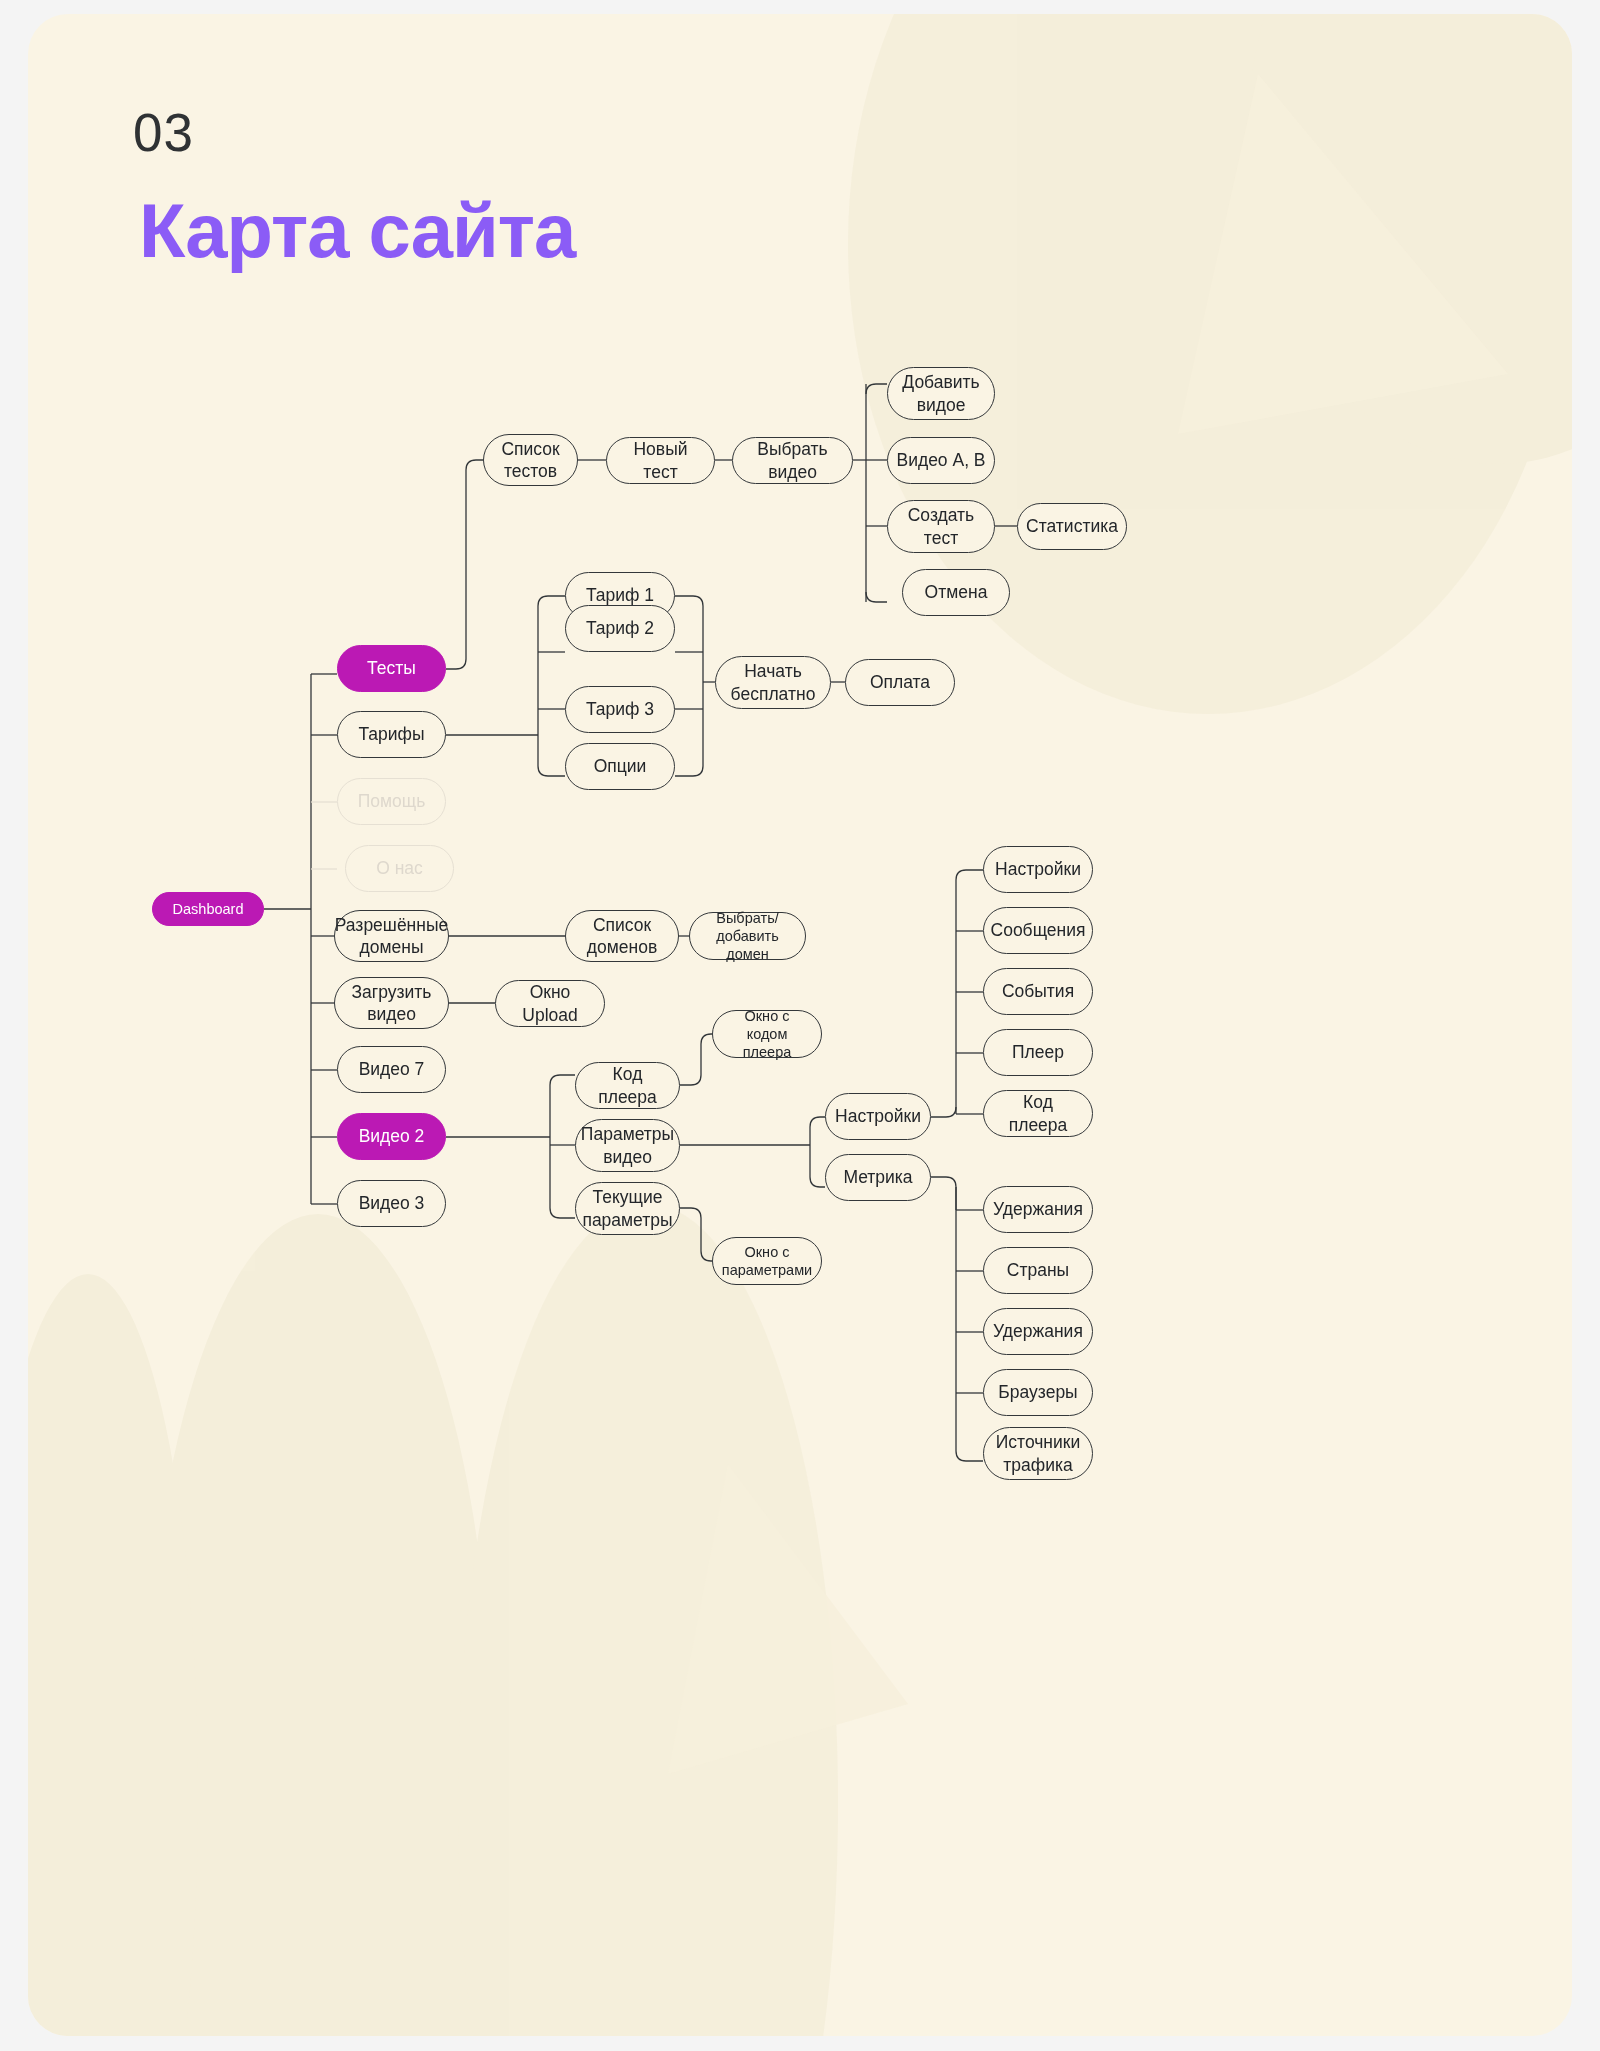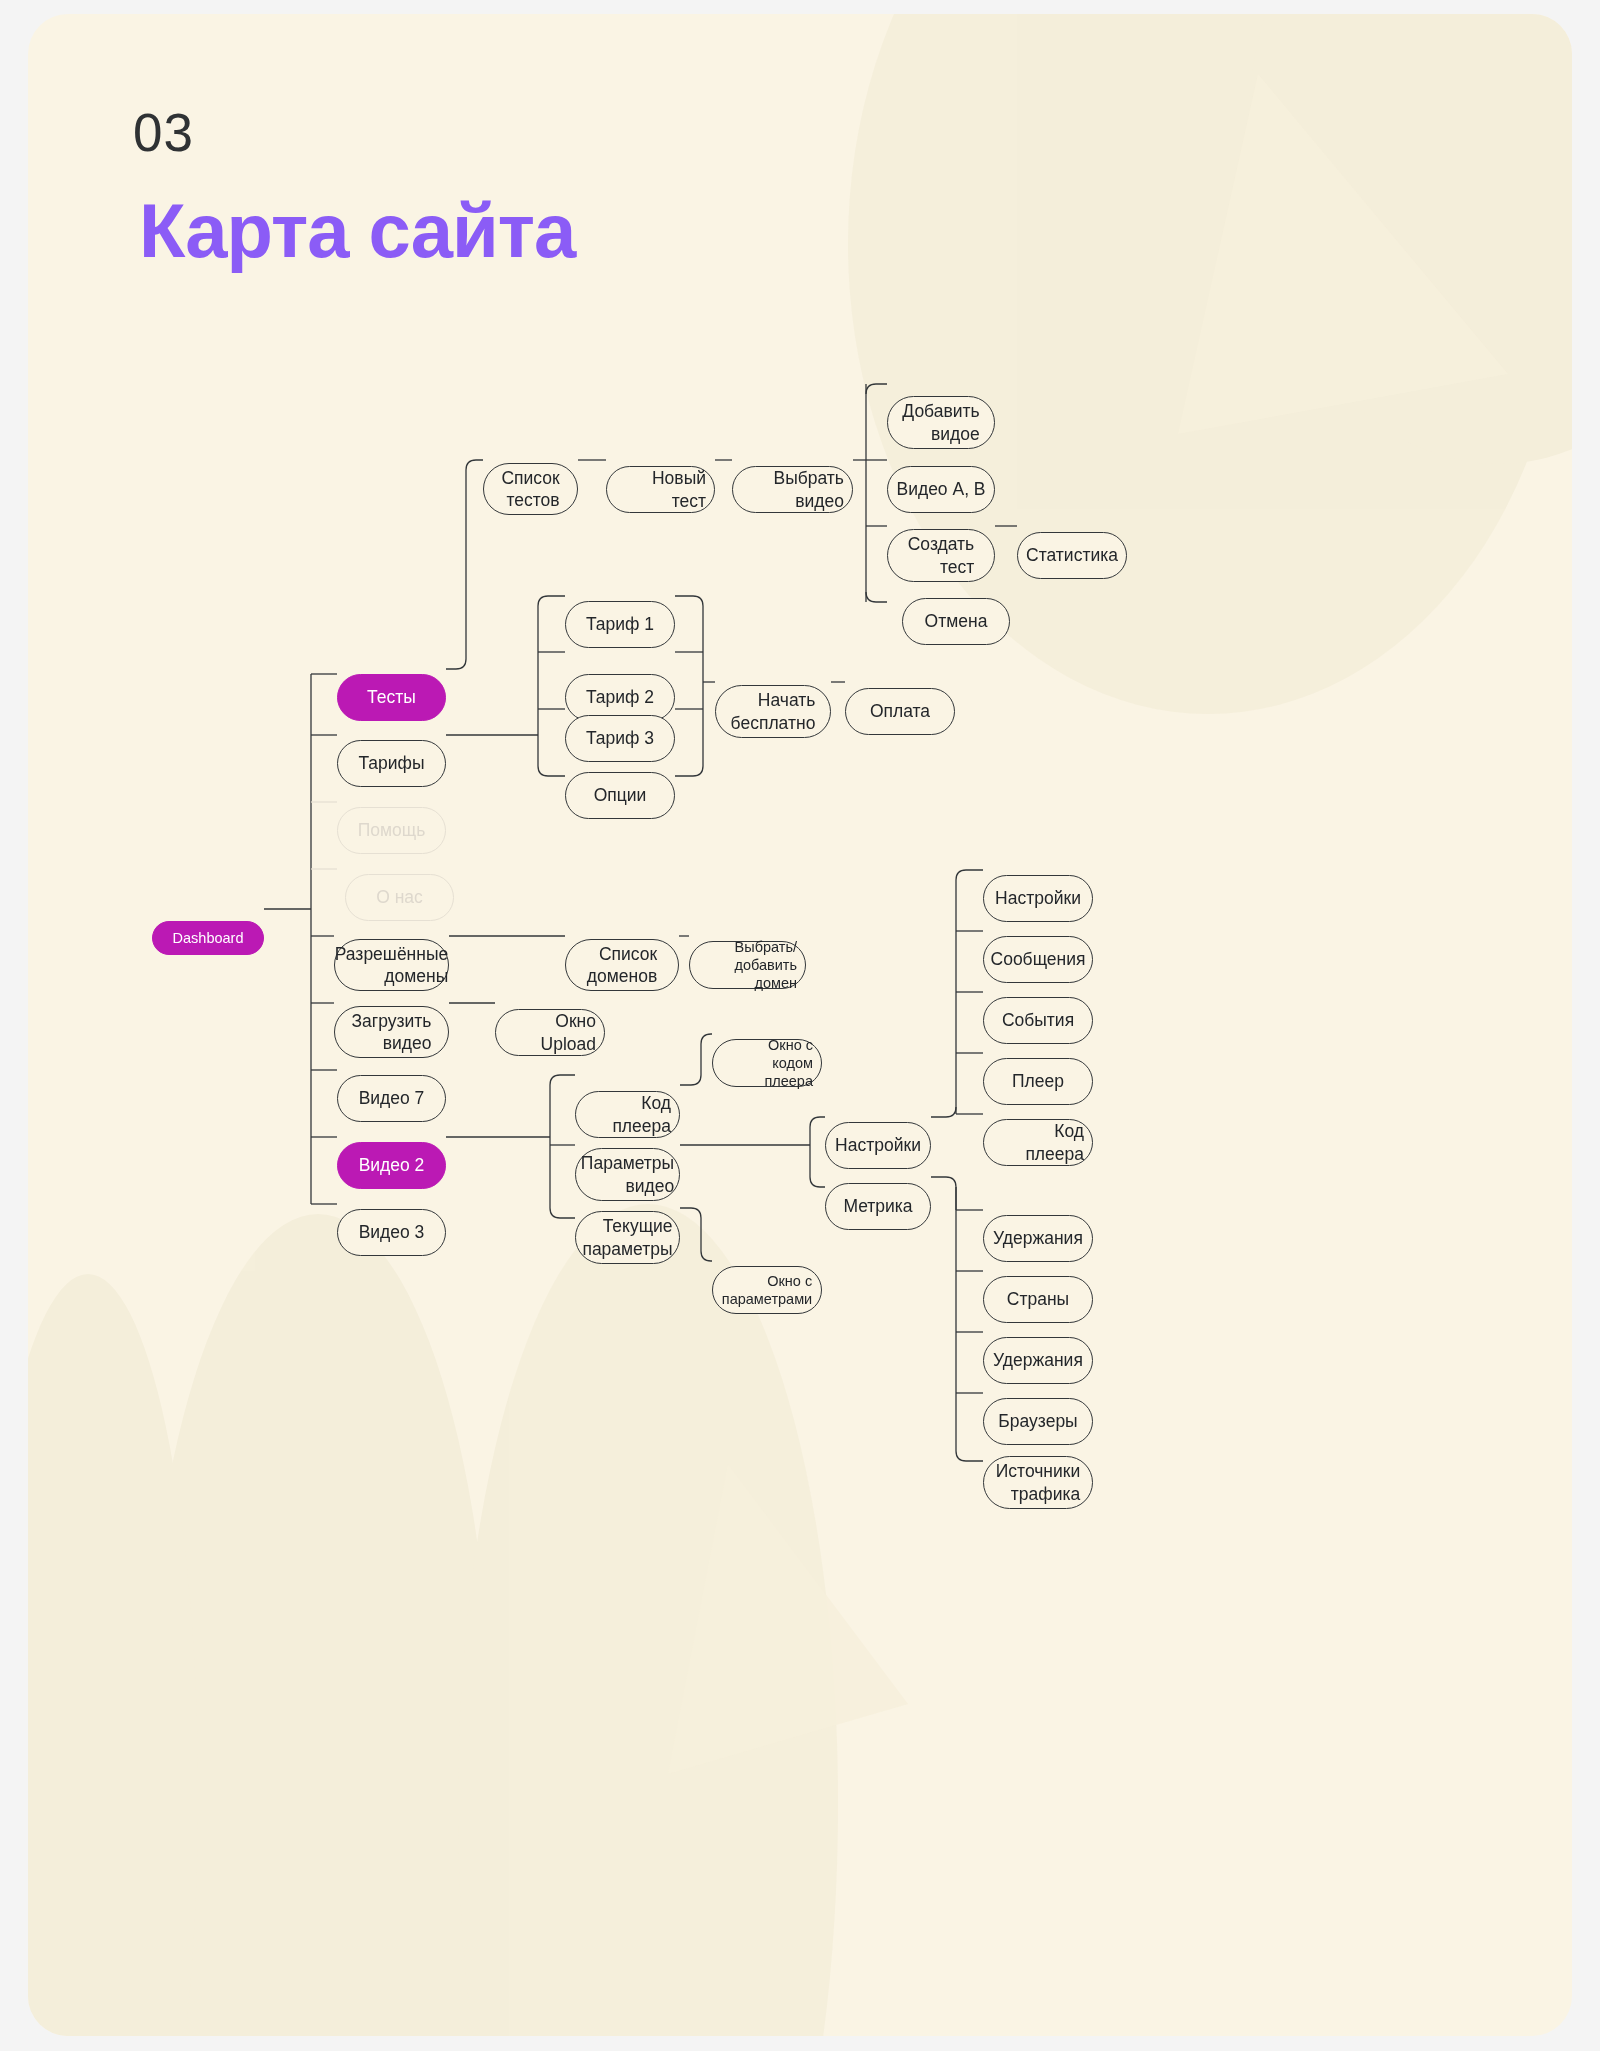--- a/index.html
+++ b/index.html
@@ -64,30 +64,29 @@
     left: 0;
     top: 0;
   }
 
   .node {
     position: absolute;
     box-sizing: border-box;
     display: flex;
     align-items: center;
     justify-content: center;
-    text-align: right;
+    text-align: center;
     border: 1.3px solid #33373a;
     border-radius: 40px;
     background: #faf4e4;
     color: #23262a;
     font-size: 17.5px;
     line-height: 1.26;
     padding: 4px 8px;
     white-space: pre-line;
-    margin-top: 29px;
   }
   .node.sm { font-size: 14.5px; }
   .node.accent {
     background: #bb19b4;
     border-color: #bb19b4;
     color: #ffffff;
   }
   .node.muted {
     border-color: #e6e0d3;
     color: #ded8cd;
@@ -220,21 +219,21 @@
         <div class="node" style="left: 578px; top: 423px; width: 109px; height: 47px;">Новый тест</div>
         <div class="node" style="left: 704px; top: 423px; width: 121px; height: 47px;">Выбрать видео</div>
         <div class="node" style="left: 859px; top: 353px; width: 108px; height: 53px;">Добавить
 видое</div>
         <div class="node" style="left: 859px; top: 423px; width: 108px; height: 47px;">Видео A, B</div>
         <div class="node" style="left: 859px; top: 486px; width: 108px; height: 53px;">Создать
 тест</div>
         <div class="node" style="left: 989px; top: 489px; width: 110px; height: 47px;">Статистика</div>
         <div class="node" style="left: 874px; top: 555px; width: 108px; height: 47px;">Отмена</div>
         <div class="node" style="left: 537px; top: 558px; width: 110px; height: 47px;">Тариф 1</div>
-        <div class="node" style="left: 537px; top: 631px; width: 110px; height: 47px;">Тариф 2</div>
+        <div class="node" style="left: 537px; top: 591px; width: 110px; height: 47px;">Тариф 2</div>
         <div class="node" style="left: 537px; top: 672px; width: 110px; height: 47px;">Тариф 3</div>
         <div class="node" style="left: 537px; top: 729px; width: 110px; height: 47px;">Опции</div>
         <div class="node" style="left: 687px; top: 642px; width: 116px; height: 53px;">Начать
 бесплатно</div>
         <div class="node" style="left: 817px; top: 645px; width: 110px; height: 47px;">Оплата</div>
         <div class="node" style="left: 537px; top: 896px; width: 114px; height: 52px;">Список
 доменов</div>
         <div class="node sm" style="left: 661px; top: 898px; width: 117px; height: 48px;">Выбрать/
 добавить домен</div>
         <div class="node" style="left: 467px; top: 966px; width: 110px; height: 47px;">Окно Upload</div>

